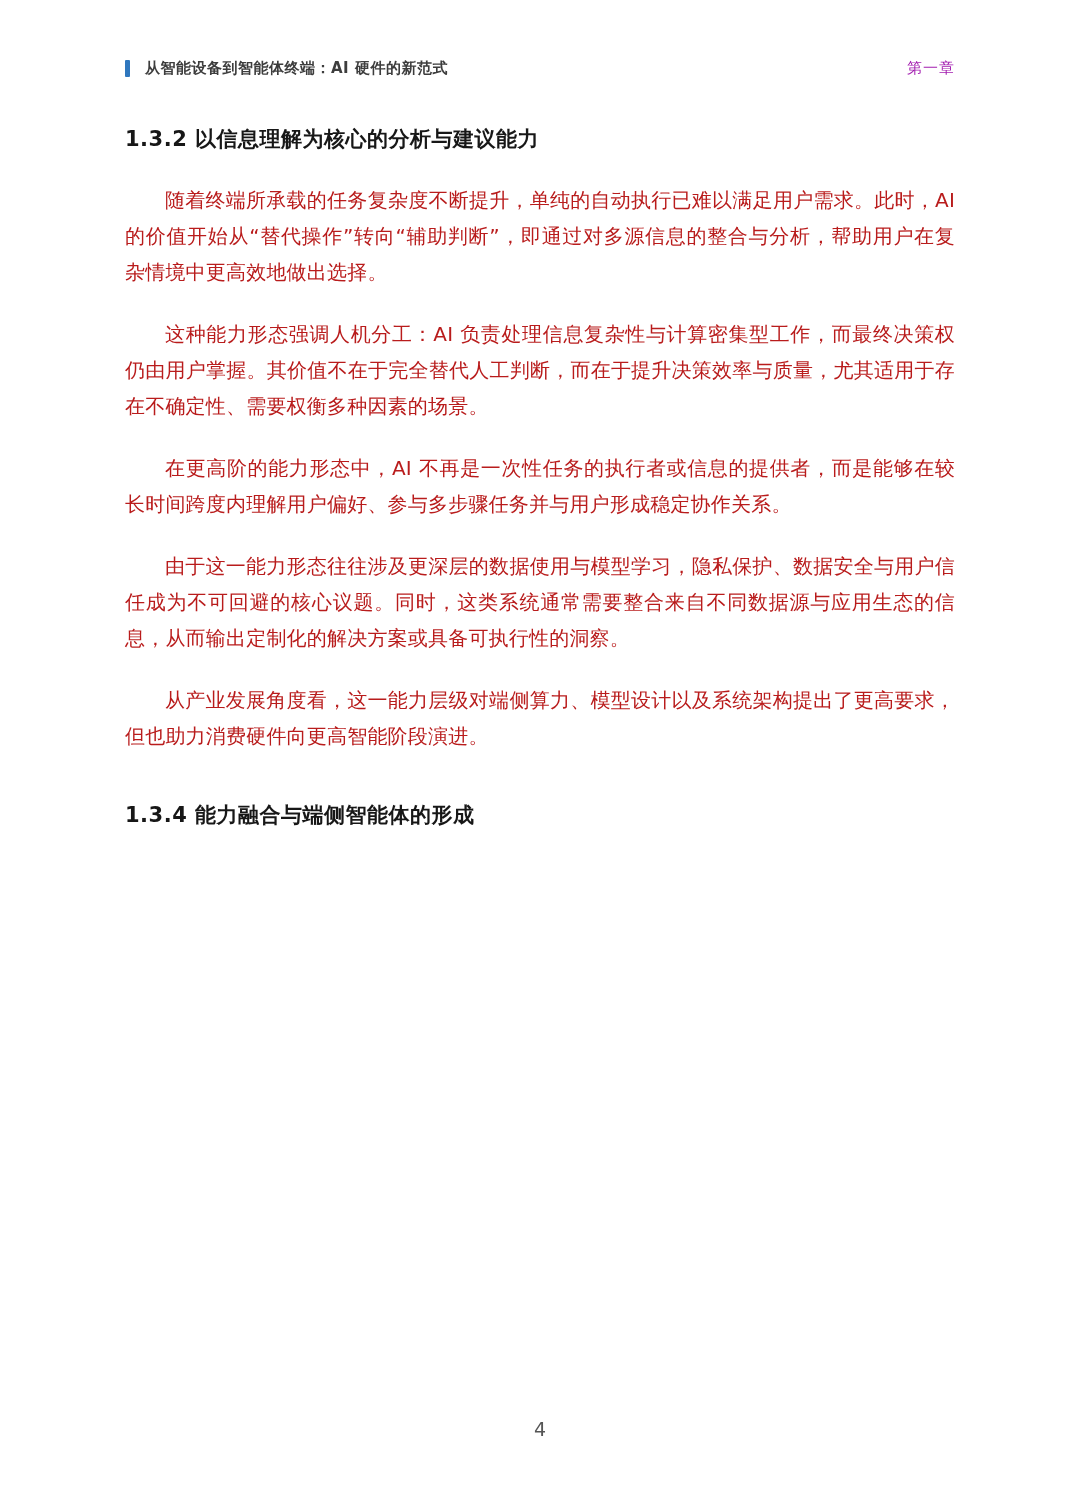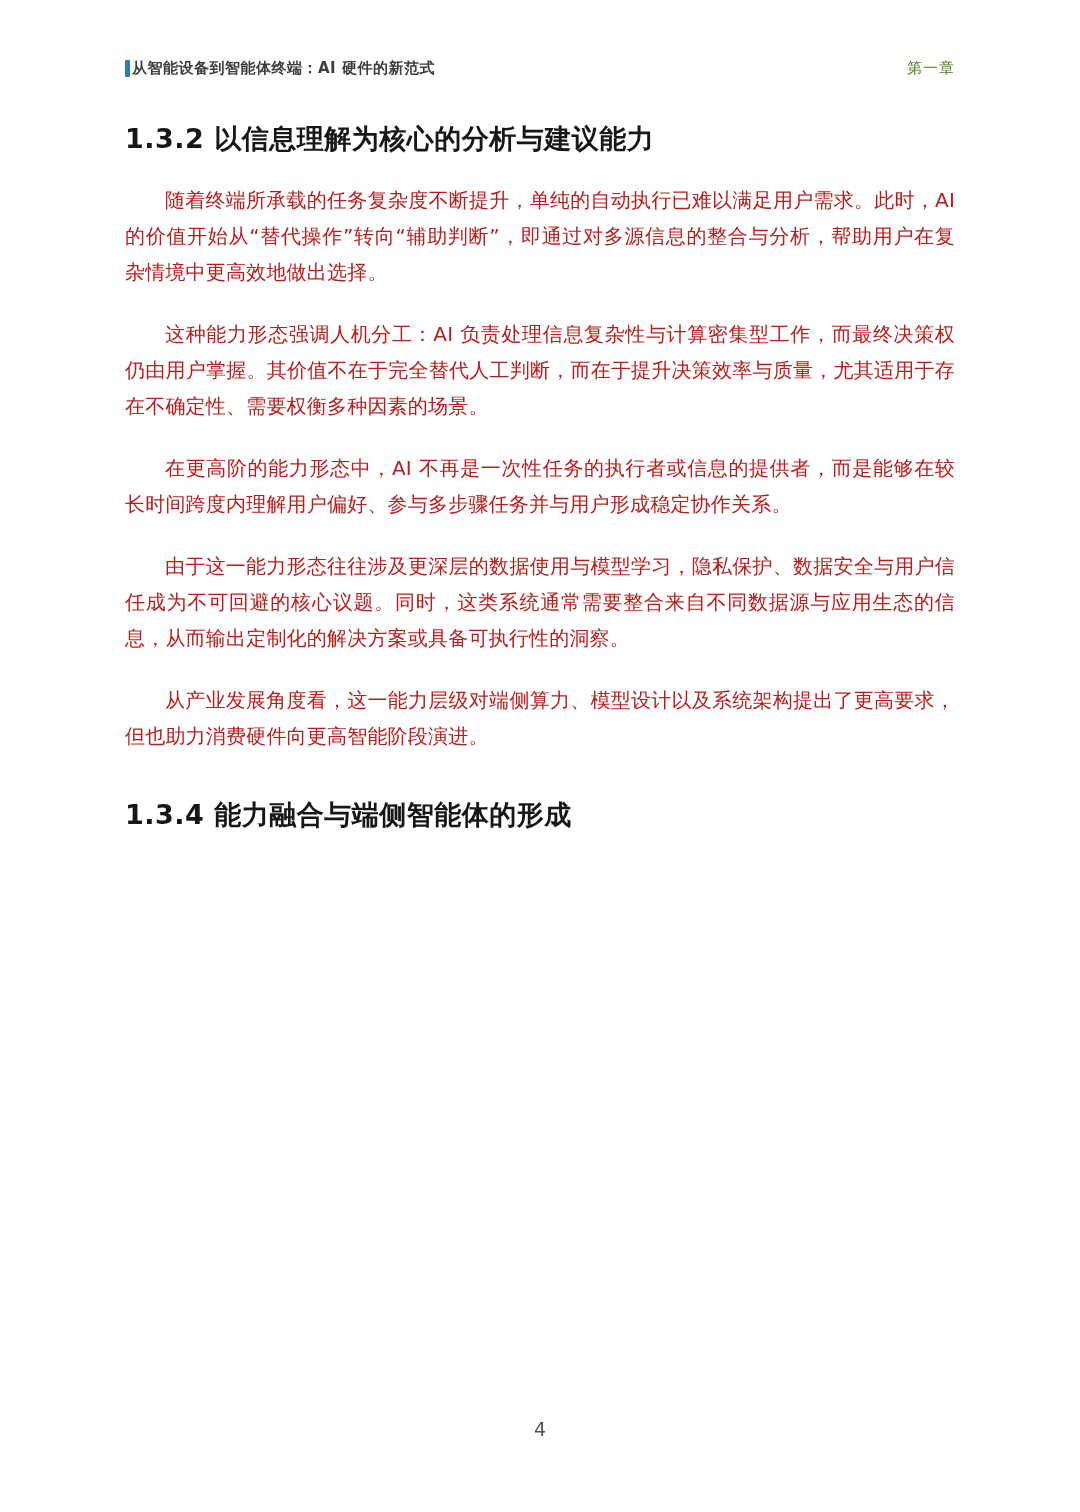--- a/index.html
+++ b/index.html
@@ -15,44 +15,44 @@
   }
   .header {
     display: flex;
     justify-content: space-between;
     align-items: center;
     height: 20px;
   }
   .header-left {
     display: flex;
     align-items: center;
-    gap: 2px;
+    gap: 15px;
   }
   .accent-bar {
     width: 5px;
     height: 17px;
     background: #2f77be;
     border-radius: 1px;
     flex: 0 0 auto;
   }
   .header-title {
     font-size: 15px;
     font-weight: bold;
     color: #3d3d3d;
     letter-spacing: 0.5px;
     white-space: nowrap;
   }
   .header-chapter {
     font-size: 15px;
-    color: #4d7c0f;
+    color: #a21caf;
     letter-spacing: 1px;
     white-space: nowrap;
   }
   h2.section-heading {
-    font-size: 27px;
+    font-size: 21px;
     line-height: 34px;
     font-weight: bold;
     color: #171717;
     margin-top: 44px;
     letter-spacing: 0.5px;
   }
   p.body-paragraph {
     font-size: 20px;
     line-height: 36px;
     color: #b91c1c;

